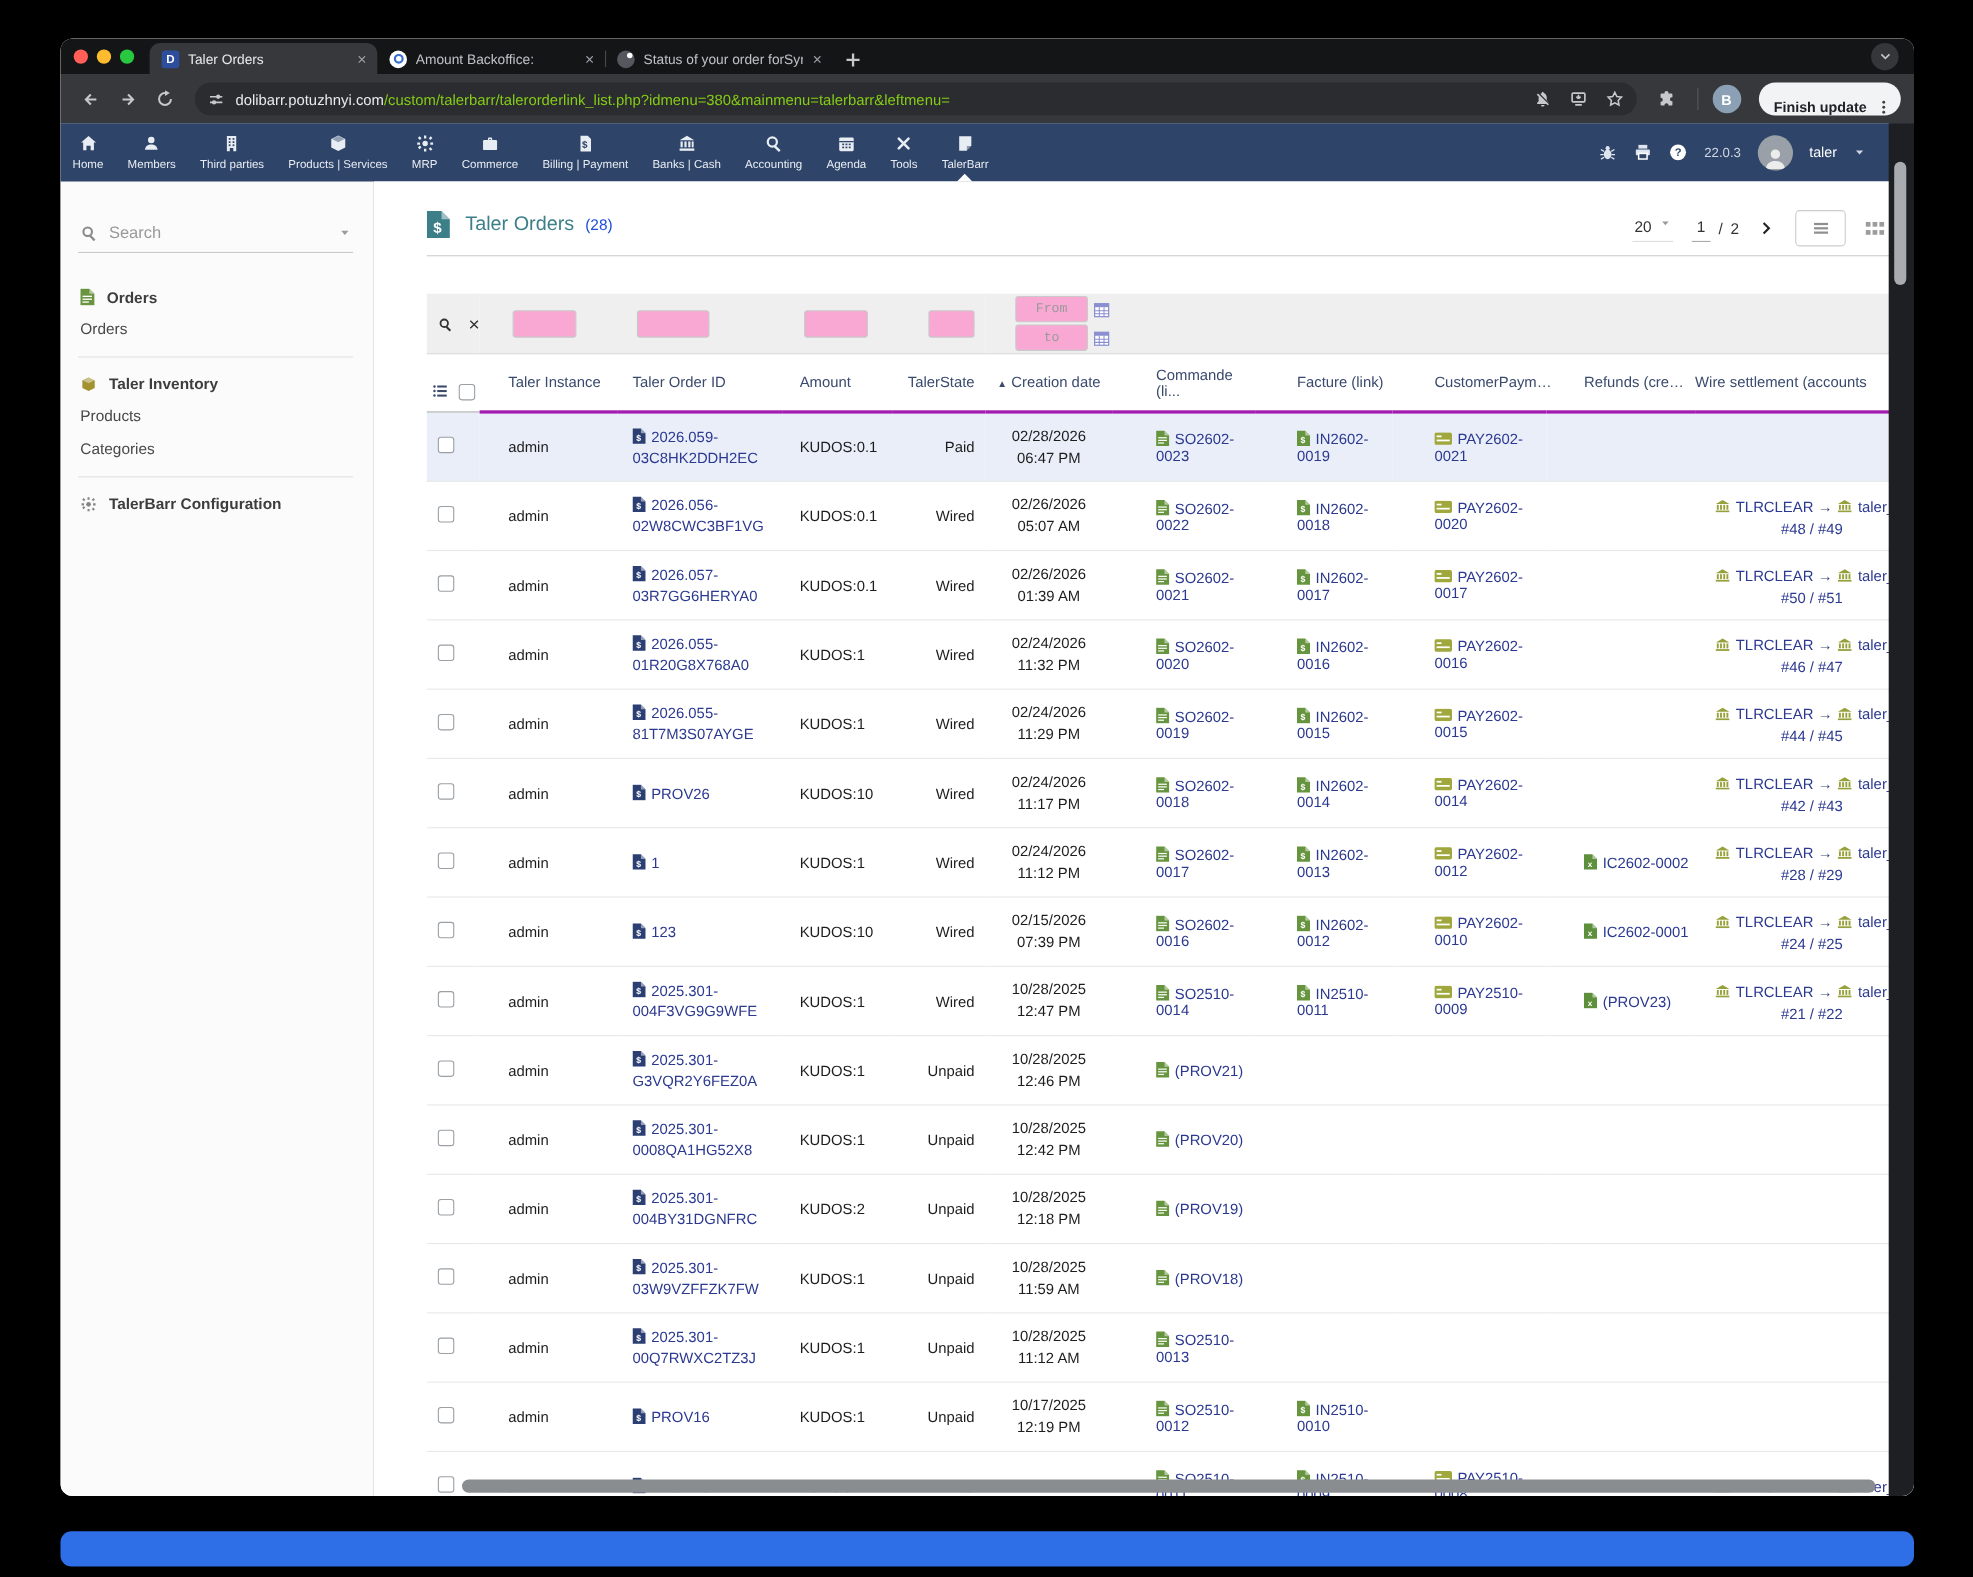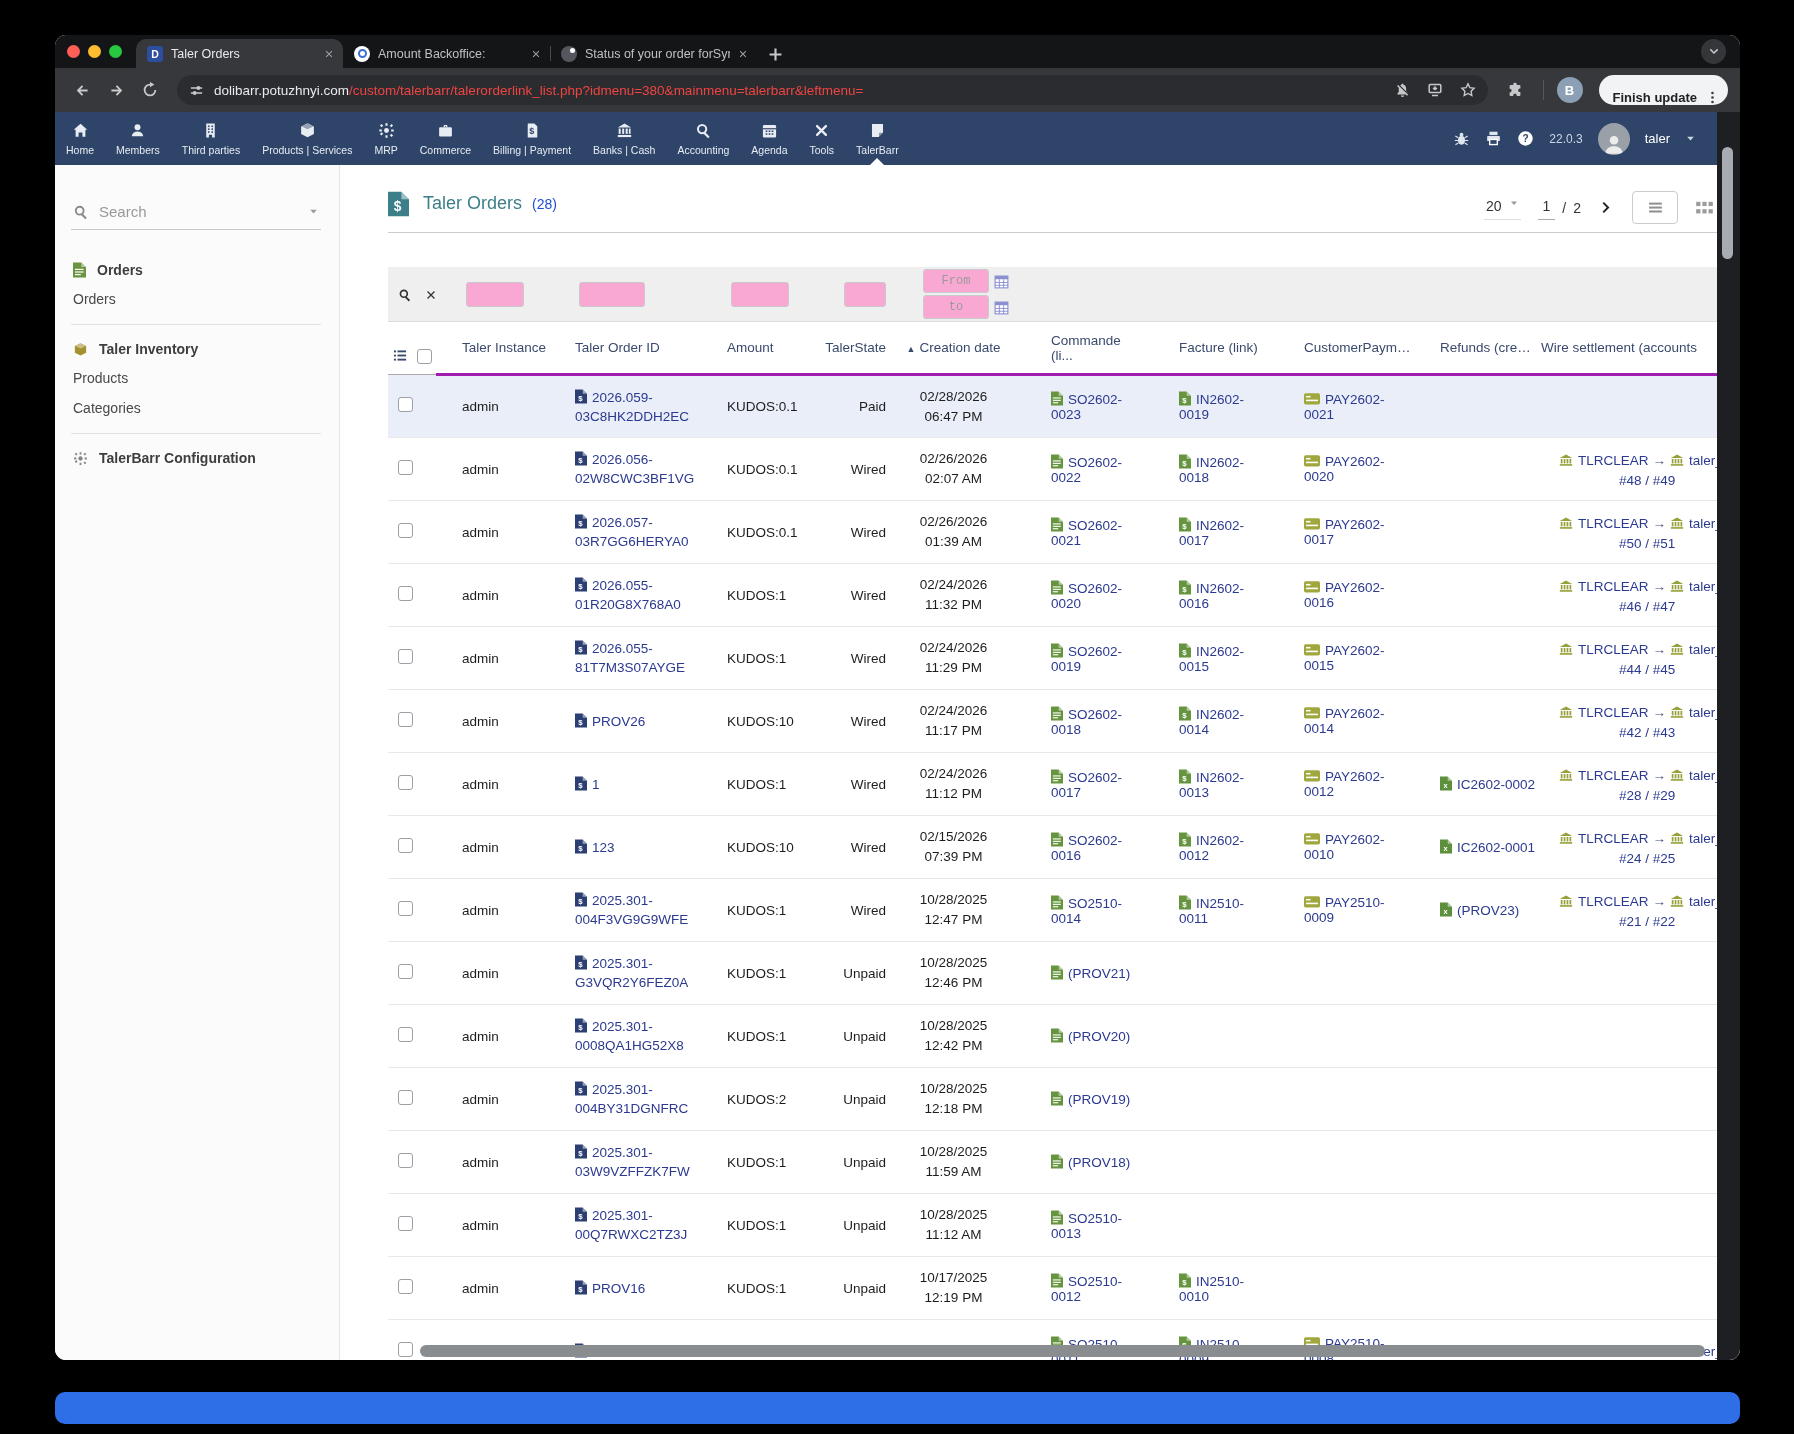--- a/index.html
+++ b/index.html
@@ -33,21 +33,21 @@
   .tab-new{color:#c6c8ca;margin:0 0 5px 10px;display:flex}
   .tabstrip-chev{position:absolute;right:14px;top:4px;width:25px;height:25px;border-radius:50%;
     background:#35363a;color:#c6c8ca;display:flex;align-items:center;justify-content:center}
 
   
   .toolbar{flex:0 0 44px;background:#37383b;display:flex;align-items:center;padding:0 12px;gap:4px}
   .tbtn{width:30px;height:30px;display:flex;align-items:center;justify-content:center;color:#c6c8ca}
   .urlpill{flex:1;height:30px;background:#2b2c2f;border-radius:15px;display:flex;align-items:center;
     padding:0 12px;margin:0 8px;color:#c6c8ca;min-width:0}
   .url{flex:1;font-size:13.5px;white-space:nowrap;overflow:hidden;min-width:0;margin-left:10px}
-  .host{color:#e8eaed}.path{color:#ef4444}
+  .host{color:#e8eaed}.path{color:#84cc16}
   .pill-right{display:flex;gap:17px;margin-left:10px;color:#c6c8ca;align-items:center}
   .tdivider{width:1px;height:20px;background:#55585c;margin:0 9px}
   .avatarB{width:26px;height:26px;border-radius:50%;background:#8ba0b5;color:#fff;font-size:13px;font-weight:bold;
     display:flex;align-items:center;justify-content:center;flex:0 0 26px}
   .finish{height:30px;background:#f1f3f4;border-radius:15px;display:flex;align-items:flex-end;gap:8px;
     padding:0 8px 0 14px;color:#202124;font-size:13px;font-weight:bold;margin-left:12px;white-space:nowrap}
   .finish .kebab{display:flex;color:#3c4043}
 
   
   .appnav{flex:0 0 53px;background:#2e4468;display:flex;justify-content:space-between;position:relative}
@@ -680,21 +680,21 @@
                   <td>admin</td>
                   <td><a><span class="ic"><svg viewBox="0 0 13 16" width="12" height="15" style="vertical-align:-2px">
                           <path d="M0 .4h8.3L13 5.1v10.5H0Z" fill="#2c3f73"></path>
                           <path d="M8.3.4 13 5.1H8.3Z" fill="#fff" opacity=".5"></path>
                           <text x="6" y="12.6" font-size="8.5" font-weight="bold" fill="#fff" text-anchor="middle" font-family="Liberation Sans,sans-serif">$</text>
                         </svg></span>2026.056-02W8CWC3BF1VG</a></td>
                   <td>KUDOS:0.1</td>
                   <td>Wired</td>
                   <td class="tdate">
                     <div>02/26/2026</div>
-                    <div>02:07 AM</div>
+                    <div>05:07 AM</div>
                   </td>
                   <td><a><span class="ic"><svg viewBox="0 0 13 16" width="12" height="15" style="vertical-align:-2px">
                           <path d="M0 .4h8.3L13 5.1v10.5H0Z" fill="#67953f"></path>
                           <path d="M8.3.4 13 5.1H8.3Z" fill="#fff" opacity=".5"></path>
                           <g fill="#fff">
                             <rect x="2" y="6.8" width="8.6" height="1.2"></rect>
                             <rect x="2" y="9.4" width="8.6" height="1.2"></rect>
                             <rect x="2" y="12" width="5.8" height="1.2"></rect>
                           </g>
                         </svg></span>SO2602-0022</a></td>

